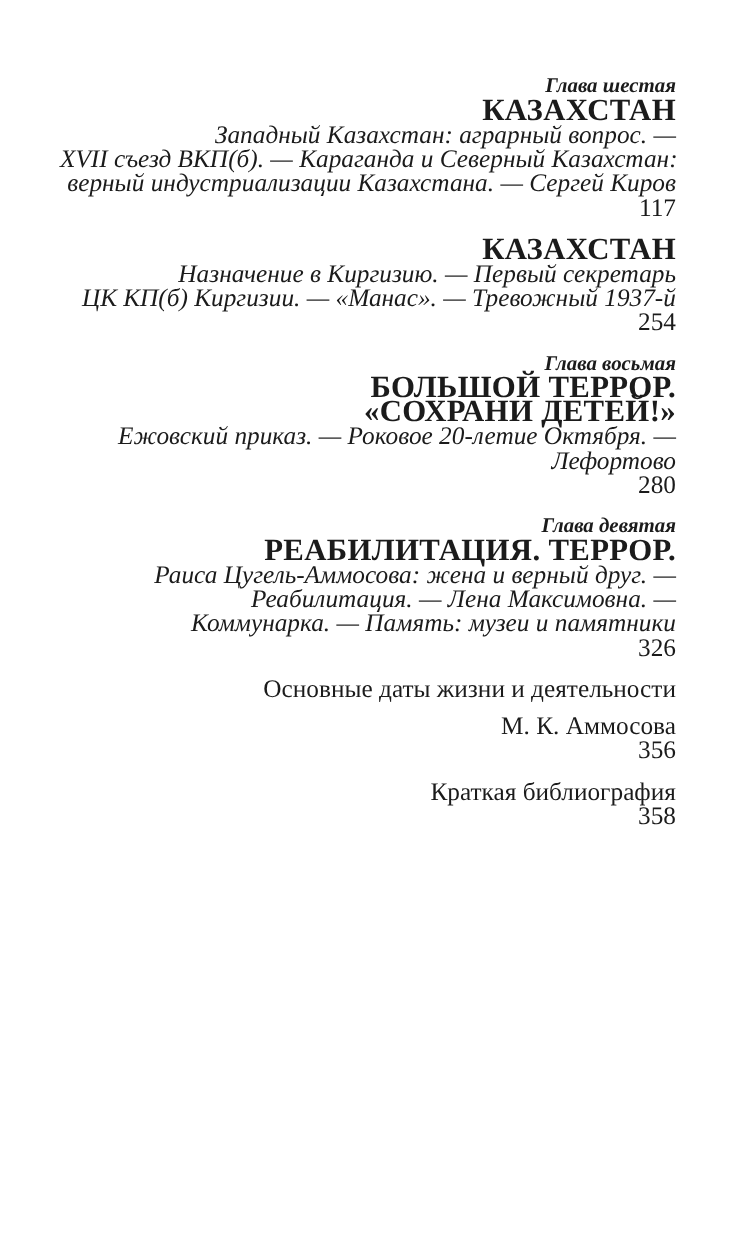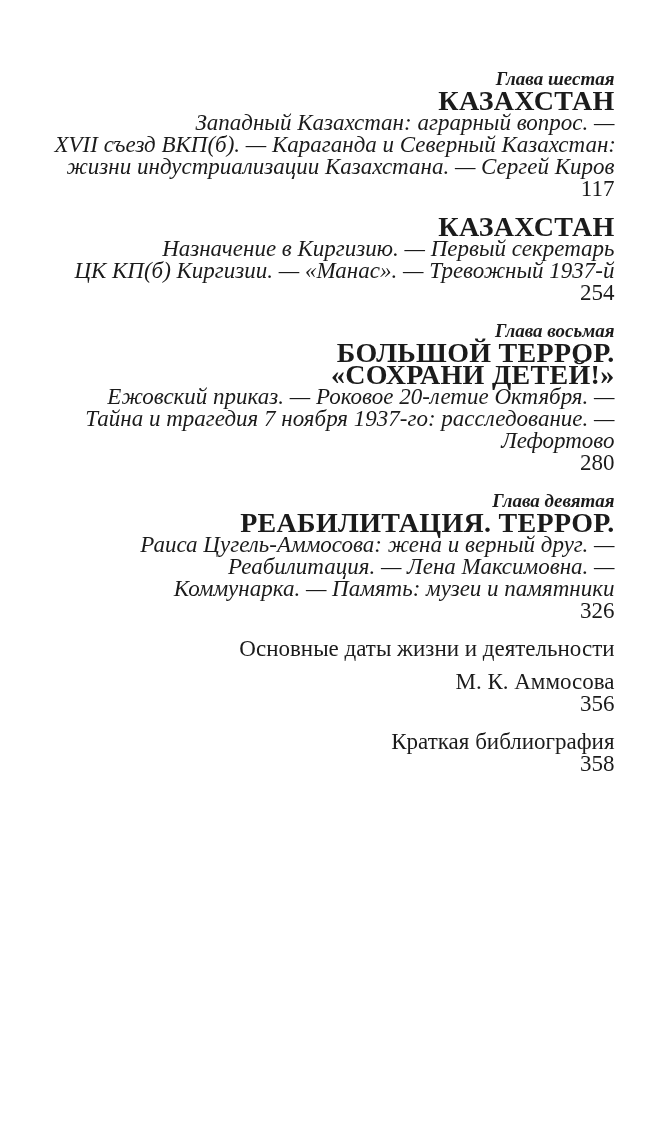--- a/index.html
+++ b/index.html
@@ -53,37 +53,36 @@
 </head>
 <body>
 
 <div class="book-page">
 
   <div class="toc-section">
     <span class="line chapter-label">Глава шестая</span>
     <span class="line chapter-title">КАЗАХСТАН</span>
     <span class="line subtitle-line">Западный Казахстан: аграрный вопрос. —</span>
     <span class="line subtitle-line">XVII съезд ВКП(б). — Караганда и Северный Казахстан:</span>
-    <span class="line subtitle-line">жизни индустриализации Казахстана. — Сергей Киров</span>
+    <span class="line subtitle-line">верный индустриализации Казахстана. — Сергей Киров</span>
     <span class="line page-number">117</span>
   </div>
 
   <div class="toc-section">
     <span class="line chapter-title">КАЗАХСТАН</span>
     <span class="line subtitle-line">Назначение в Киргизию. — Первый секретарь</span>
     <span class="line subtitle-line">ЦК КП(б) Киргизии. — «Манас». — Тревожный 1937-й</span>
     <span class="line page-number">254</span>
   </div>
 
   <div class="toc-section">
     <span class="line chapter-label">Глава восьмая</span>
     <span class="line chapter-title">БОЛЬШОЙ ТЕРРОР.</span>
     <span class="line chapter-title">«СОХРАНИ ДЕТЕЙ!»</span>
     <span class="line subtitle-line">Ежовский приказ. — Роковое 20-летие Октября. —</span>
-    <span class="line subtitle-line">Тайна и трагедия 7 ноября 1937-го: расследование. —</span>
     <span class="line subtitle-line">Лефортово</span>
     <span class="line page-number">280</span>
   </div>
 
   <div class="toc-section">
     <span class="line chapter-label">Глава девятая</span>
     <span class="line chapter-title">РЕАБИЛИТАЦИЯ. ТЕРРОР.</span>
     <span class="line subtitle-line">Раиса Цугель-Аммосова: жена и верный друг. —</span>
     <span class="line subtitle-line">Реабилитация. — Лена Максимовна. —</span>
     <span class="line subtitle-line">Коммунарка. — Память: музеи и памятники</span>

